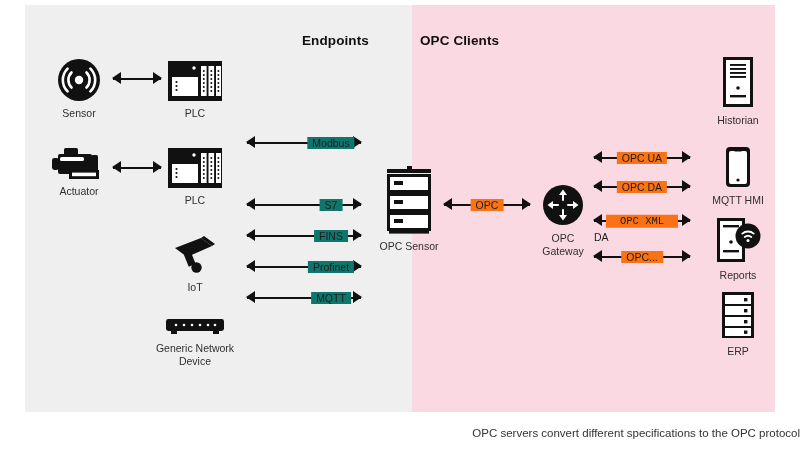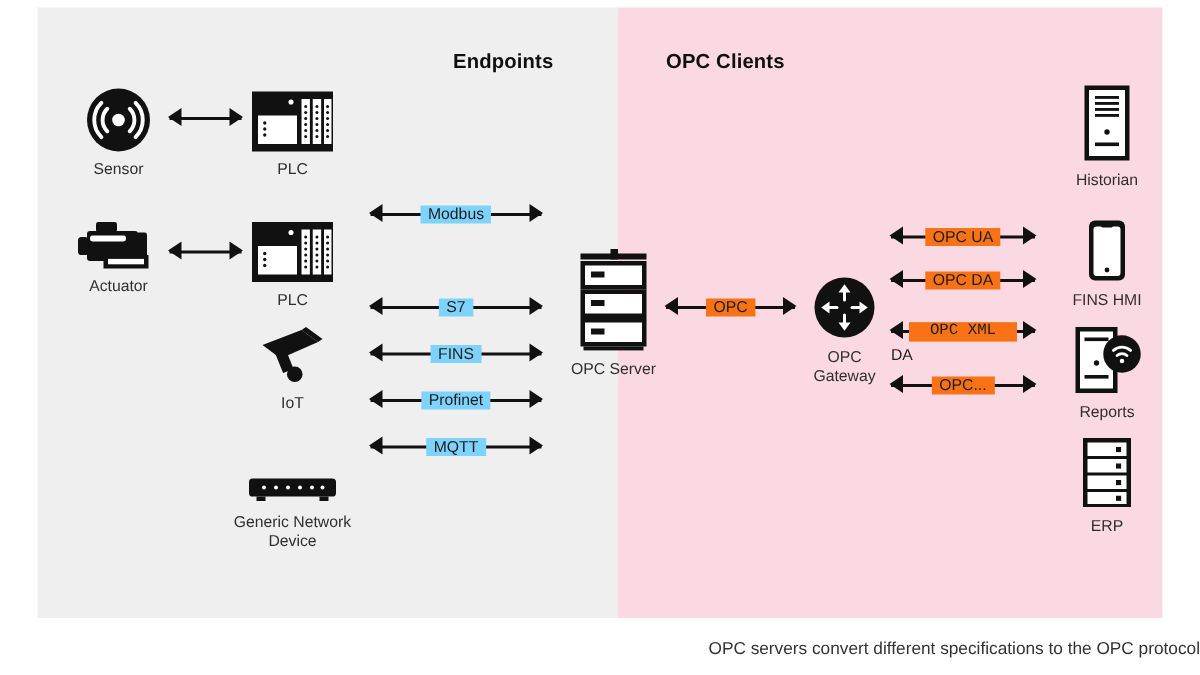--- a/index.html
+++ b/index.html
@@ -14,21 +14,21 @@
   .panel{position:absolute;top:5px;height:407px;}
   #panel-endpoints{left:25px;width:387px;background:#efefef;}
   #panel-clients{left:412px;width:363px;background:#fbd9e3;}
 
   
   .col-head{
     position:absolute;font-size:13.5px;font-weight:bold;color:#101010;
     letter-spacing:.1px;white-space:nowrap;
   }
   #head-endpoints{left:302px;top:33px;}
-  #head-clients{left:444px;top:33px;}
+  #head-clients{left:420px;top:33px;}
 
   
   .node{position:absolute;display:flex;flex-direction:column;align-items:center;}
   .node .lbl{
     font-size:10.5px;color:#2f2f2f;text-align:center;line-height:12.5px;
     white-space:nowrap;margin-top:5px;
   }
   .node .lbl.wrap{white-space:normal;width:96px;}
   .ico{display:block;}
 
@@ -41,21 +41,21 @@
     border-top:6px solid transparent;border-bottom:6px solid transparent;}
   .arrow .tip.l{left:-1px;border-right:9px solid #111;}
   .arrow .tip.r{right:-1px;border-left:9px solid #111;}
 
   
   .arrow .alab{
     position:absolute;left:50%;top:50%;transform:translate(-50%,-50%);
     font-size:10.5px;color:#1d1d1d;line-height:12px;text-align:center;
     white-space:nowrap;padding:0 5px;
   }
-  .arrow.on-gray .alab{background:#7dd3fc;}
+  .arrow.on-gray .alab{background:#0f766e;margin-left:27px;}
   .arrow.on-pink .alab{background:#f97316;}
   .arrow .alab.two{white-space:normal;width:62px;line-height:12.5px;font-family:Liberation Mono, monospace;}
 
   
   #caption{
     position:absolute;left:0;width:800px;top:427px;text-align:right;
     font-size:11.5px;color:#333;
   }
   svg{display:block;}
 </style>
@@ -179,21 +179,21 @@
             <circle cx="51.4" cy="19" r="1"></circle>
         <circle cx="51.4" cy="23" r="1"></circle>
             <circle cx="51.4" cy="27" r="1"></circle>
             <circle cx="51.4" cy="31" r="1"></circle>
       </g>
     </svg>
   </span>
   <span class="lbl">PLC</span>
 </div>
 
-<div class="node" style="left:163px;top:216px;width:64px;">
+<div class="node" style="left:163px;top:234px;width:64px;">
   <span class="ico">
     <svg width="48" height="42" viewBox="0 0 48 42">
       <path d="M4 14 L30 4 L41 12 L16 23 Z" fill="#111"></path>
       <path d="M30 4 L41 12 L44 10 L33 2 Z" fill="#111"></path>
       <rect x="14.5" y="19" width="7.5" height="13" transform="rotate(-22 18 24)" fill="#111"></rect>
       <circle cx="25.5" cy="33.5" r="5.2" fill="#111"></circle>
     </svg>
   </span>
   <span class="lbl">IoT</span>
 </div>
@@ -258,21 +258,21 @@
       <rect x="11" y="16" width="9" height="4" fill="#111"></rect>
       <rect x="4" y="28" width="44" height="19" fill="#111"></rect>
       <rect x="7" y="31" width="38" height="13" fill="#fff"></rect>
       <rect x="11" y="35" width="9" height="4" fill="#111"></rect>
       <rect x="4" y="47" width="44" height="19" fill="#111"></rect>
       <rect x="7" y="50" width="38" height="13" fill="#fff"></rect>
       <rect x="11" y="54" width="9" height="4" fill="#111"></rect>
       <rect x="6" y="66" width="40" height="2.6" fill="#111"></rect>
     </svg>
   </span>
-  <span class="lbl">OPC Server</span>
+  <span class="lbl">OPC Sensor</span>
 </div>
 
 <div class="arrow on-pink" style="left:444px;top:196px;width:86px;">
   <span class="shaft"></span>
   <span class="tip l"></span>
   <span class="tip r"></span>
   <span class="alab">OPC</span>
 </div>
 
 <div class="node" style="left:534px;top:183px;width:58px;">
@@ -343,21 +343,21 @@
 
 <div class="node" style="left:705px;top:145px;width:66px;">
   <span class="ico">
     <svg width="28" height="44" viewBox="0 0 28 44">
       <rect x="2" y="2" width="24" height="40" rx="4" fill="#111"></rect>
       <rect x="5" y="6" width="18" height="33" rx="2" fill="#fff"></rect>
       <rect x="10" y="4.4" width="8" height="2.2" rx="1.1" fill="#111"></rect>
       <circle cx="14" cy="35" r="1.6" fill="#111"></circle>
     </svg>
   </span>
-  <span class="lbl">FINS HMI</span>
+  <span class="lbl">MQTT HMI</span>
 </div>
 
 <div class="node" style="left:705px;top:216px;width:66px;">
   <span class="ico">
     <svg width="46" height="48" viewBox="0 0 46 48">
       <rect x="2" y="2" width="28" height="44" fill="#111"></rect>
       <rect x="5" y="5" width="22" height="38" fill="#fff"></rect>
       <rect x="8" y="9" width="16" height="2.4" fill="#111"></rect>
       <circle cx="16" cy="26" r="1.8" fill="#111"></circle>
       <rect x="8" y="34" width="16" height="2.4" fill="#111"></rect>

